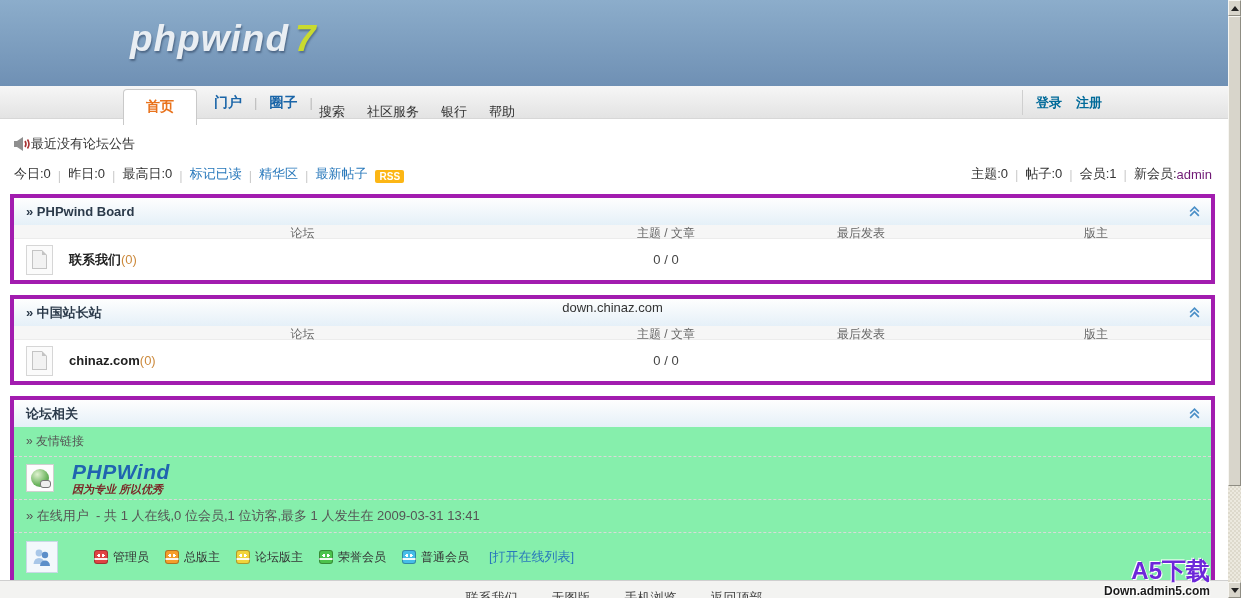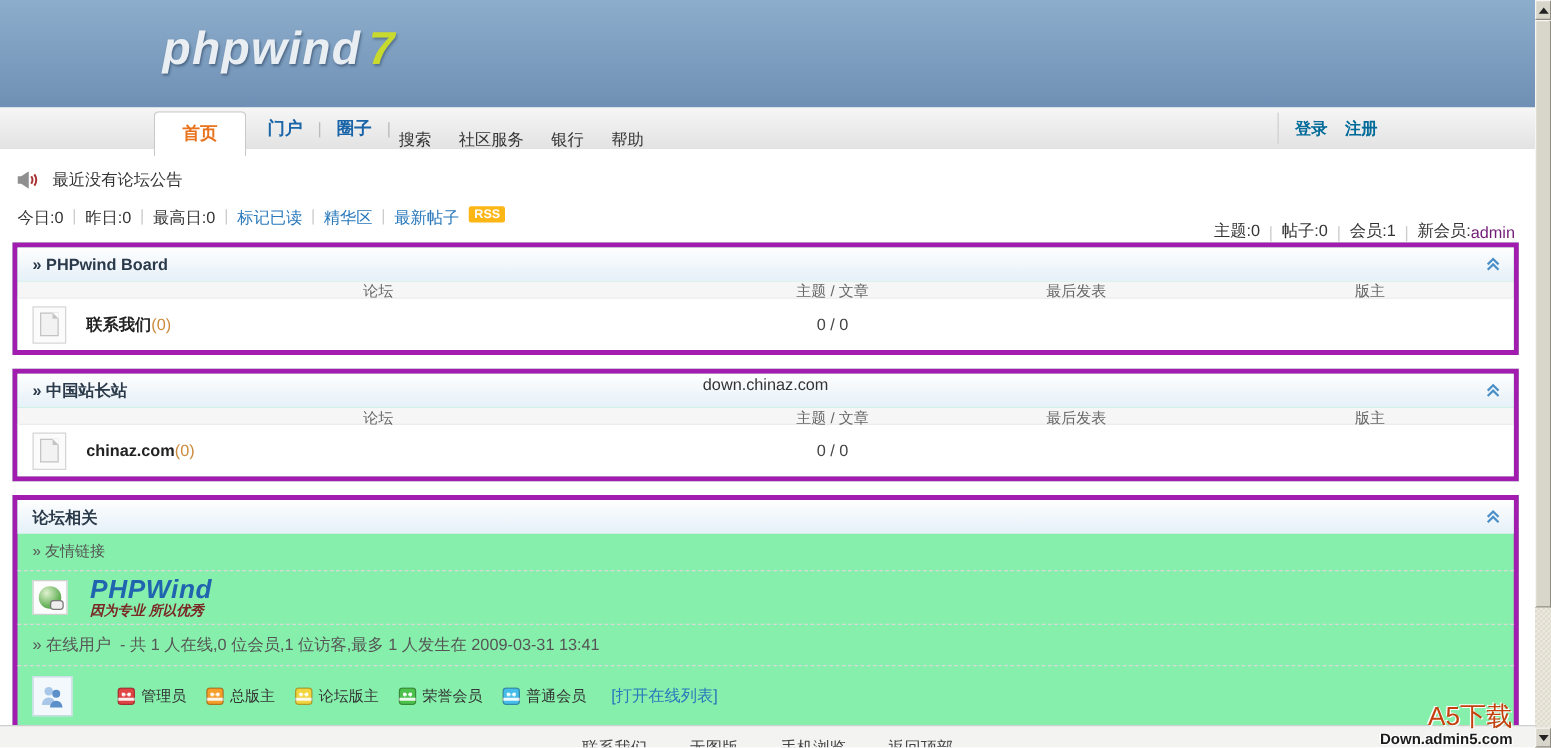--- a/index.html
+++ b/index.html
@@ -23,22 +23,22 @@
   .nav-tabs { position:absolute; left:202px; top:0; height:33px; display:flex; align-items:center; }
   .nav-tab { font-weight:bold; font-size:14px; color:#1a65a8; padding:0 12px; cursor:pointer; text-decoration:none; }
   .nav-sep { color:#bbb; }
   .nav-menu { position:absolute; left:305px; top:0; height:51px; display:flex; align-items:center; gap:22px; padding-left:14px; }
   .nav-item { color:#333; cursor:pointer; }
   .nav-divider { position:absolute; left:1022px; top:4px; height:25px; width:1px; background:#cfcfcf; }
   .nav-auth { position:absolute; left:1036px; top:0; height:33px; display:flex; align-items:center; gap:14px; }
   .auth-link { color:#006a99; font-weight:bold; cursor:pointer; }
 
   
-  .announce { display:flex; align-items:center; gap:11px; padding:14px 0 0 14px; height:36px; color:#333; }
-  .statsbar { display:flex; align-items:flex-start; padding:10px 16px 0 14px; height:28px; }
+  .announce { display:flex; align-items:center; gap:0; padding:14px 0 0 14px; height:36px; color:#333; }
+  .statsbar { display:flex; align-items:flex-end; padding:10px 16px 0 14px; height:28px; }
   .statsbar .sep { color:#ccc; margin:0 7px; }
   .stat-link { color:#2878bb; cursor:pointer; }
   .rss-badge { background:#fcb615; color:#fff; font-weight:bold; font-size:10px;
     padding:1px 4px; border-radius:2px; margin-left:8px; cursor:pointer; }
   .stats-right { margin-left:auto; display:flex; align-items:center;margin-top:11px; }
   .admin-link { color:#701a75; cursor:pointer; }
 
   
   .section { margin:11px 13px 0 10px; border:4px solid #a21caf; background:#86efac; }
   .sec-head { position:relative; height:27px; display:flex; align-items:center;
@@ -90,21 +90,21 @@
   .open-list { color:#2878bb; cursor:pointer; margin-left:4px; }
 
   
   .footer { position:absolute; left:0; right:0; top:580px; height:40px;
     background:#f3f3f1; border-top:1px solid #cfcfcf; display:flex; justify-content:center; gap:34px;
     padding-top:8px; color:#444; }
   .footer-link { cursor:pointer; }
 
   
   .site-mark { position:absolute; right:18px; bottom:0px; text-align:right; z-index:5; line-height:1.1; }
-  .site-mark .l1 { color:#c2410c; font-weight:normal; font-size:21px;
+  .site-mark .l1 { color:#6d28d9; font-weight:bold; font-size:24px;
     text-shadow:1px 1px 0 #fff,-1px -1px 0 #fff; }
   .site-mark .l2 { color:#1b1b1b; font-weight:bold; font-size:12px;
     text-shadow:1px 1px 0 #fff,-1px -1px 0 #fff; }
 
   
   .sbar { position:absolute; right:0; top:0; width:13px; height:598px; background:#ece9df; }
   .sb-btn { position:absolute; left:0; width:13px; height:16px; background:#d8d5cb;
     border:1px solid; border-color:#f7f6f2 #8f8d83 #8f8d83 #f7f6f2; display:flex; align-items:center; justify-content:center; }
   .sb-up { top:0; } .sb-down { bottom:0; }
   .tri-up { width:0; height:0; border-left:4px solid transparent; border-right:4px solid transparent; border-bottom:5px solid #222; }

